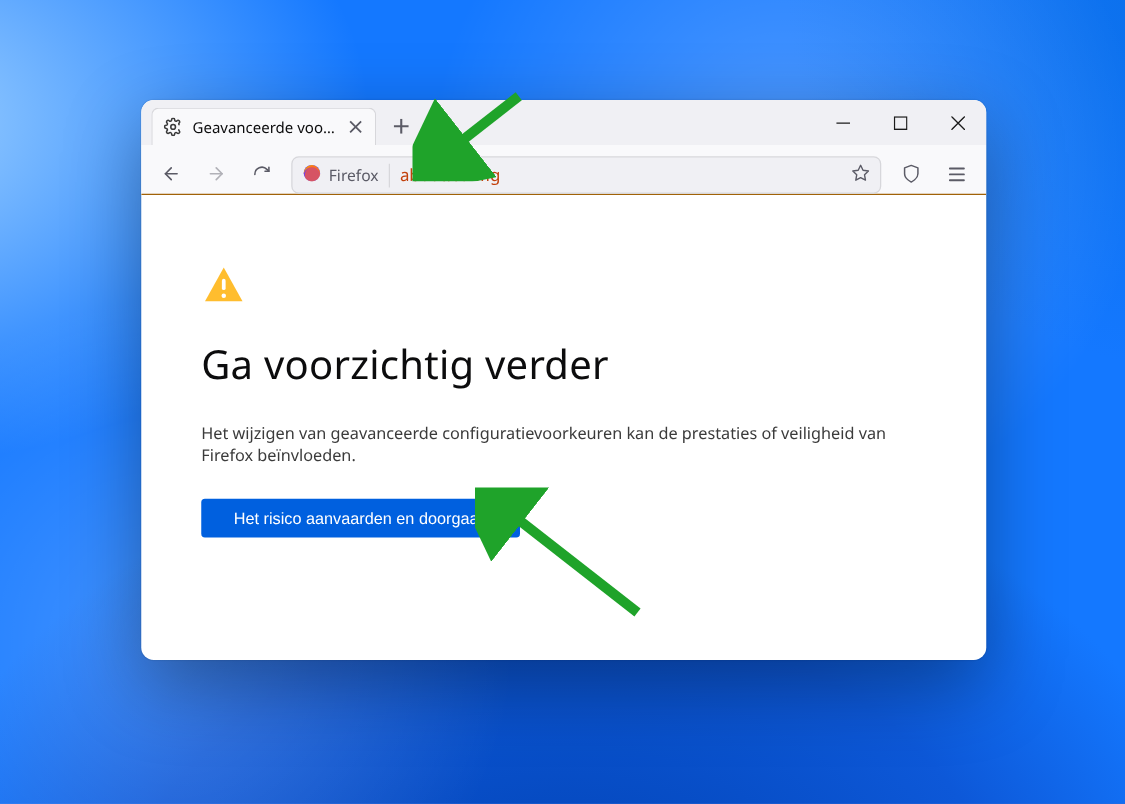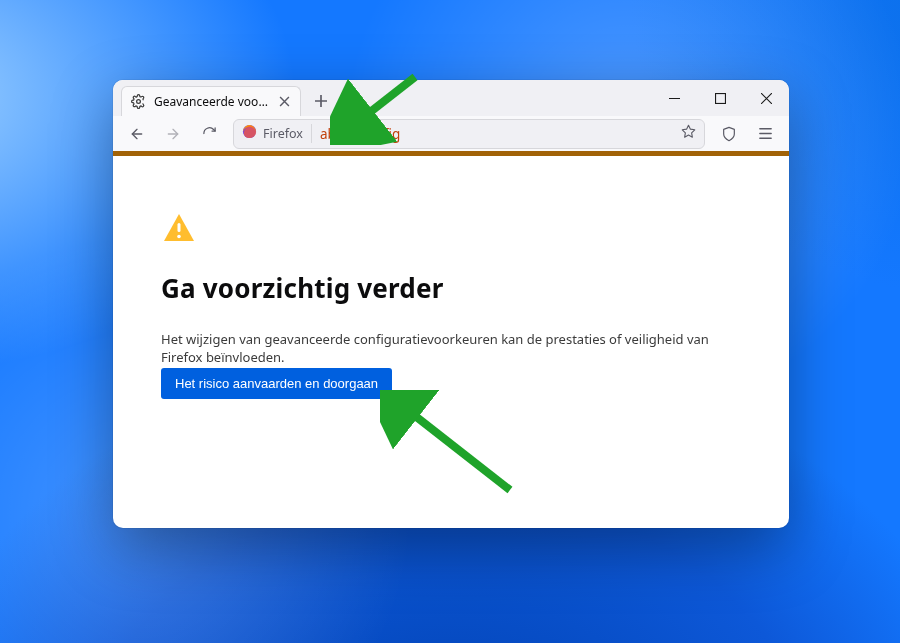--- a/index.html
+++ b/index.html
@@ -62,22 +62,22 @@
   .wincontrols {
     margin-left: auto; display:flex; height:36px;
   }
   .wincontrols .btn {
     width: 46px; display:flex; align-items:center; justify-content:center; color:#1b1b1b;
   }
 
   
   .toolbar {
     height: 40px; background: #f9f9fb;
-    border-bottom: 5px solid #a16207;
-    display:flex; align-items:center;
+    border-bottom: 1px solid #a16207;
+    display:flex; align-items:flex-end;
     gap: 4px; padding: 0 8px;
   }
   .tool-btn {
     width: 32px; height: 32px; display:flex; align-items:center; justify-content:center;
     color:#5b5b66; border-radius:4px;
   }
   .urlbar {
     flex:1; height: 30px;
     background: #f0f0f4;
     border: 1px solid #d7d7db;
@@ -98,35 +98,35 @@
   }
   .star { color:#5b5b66; }
 
   
   .content {
     flex:1; overflow:auto; padding: 55px 48px 24px 48px;
     color:#0c0c0d;
   }
   .warn-icon { margin-bottom: 18px; }
   h1.title {
-    font-weight: 700; font-size: 26px; letter-spacing: 0.2px;
+    font-weight: 400; font-size: 32px; letter-spacing: 0.2px;
     margin-bottom: 24px; color:#0c0c0d;
   }
-  .desc { font-size: 13px; color:#3b3b3b; margin-bottom: 2px; }
+  .desc { font-size: 13px; color:#3b3b3b; margin-bottom: 26px; }
   .checkbox-row {
     display:flex; align-items:center; gap:8px; font-size:13px; color:#0c0c0d;
     margin-bottom: 20px;
   }
   .checkbox {
     width:16px; height:16px; background:#0060df; border-radius:3px;
     display:flex; align-items:center; justify-content:center;
   }
   .primary-btn {
     background:#0060df; color:#fff; border:none;
-    font-size:13px; padding: 8px 14px; border-radius:3px;
+    font-size:13px; padding: 8px 26px; border-radius:3px;
     cursor:pointer;
   }
 
   
   .arrow { position:absolute; pointer-events:none; }
 </style>
 </head>
 <body>
 
 <div class="desktop">

